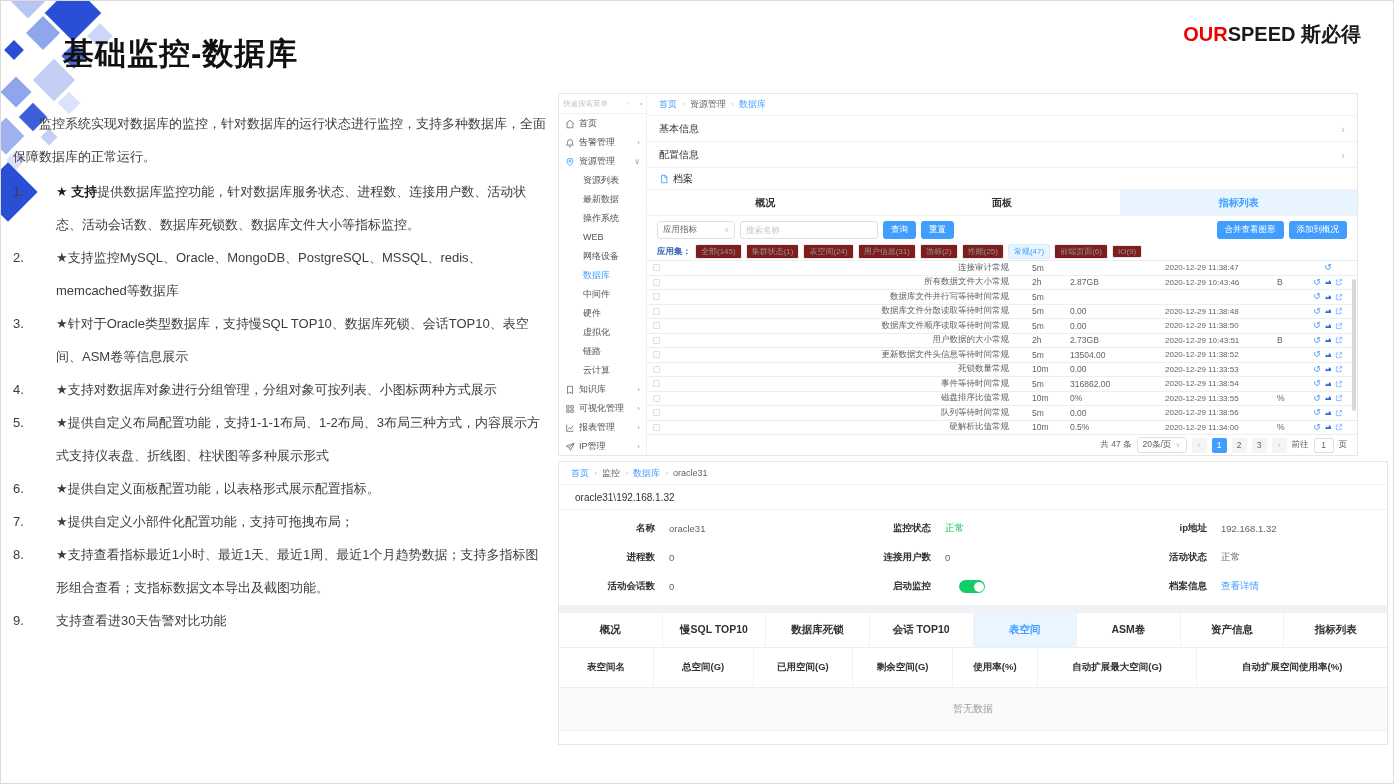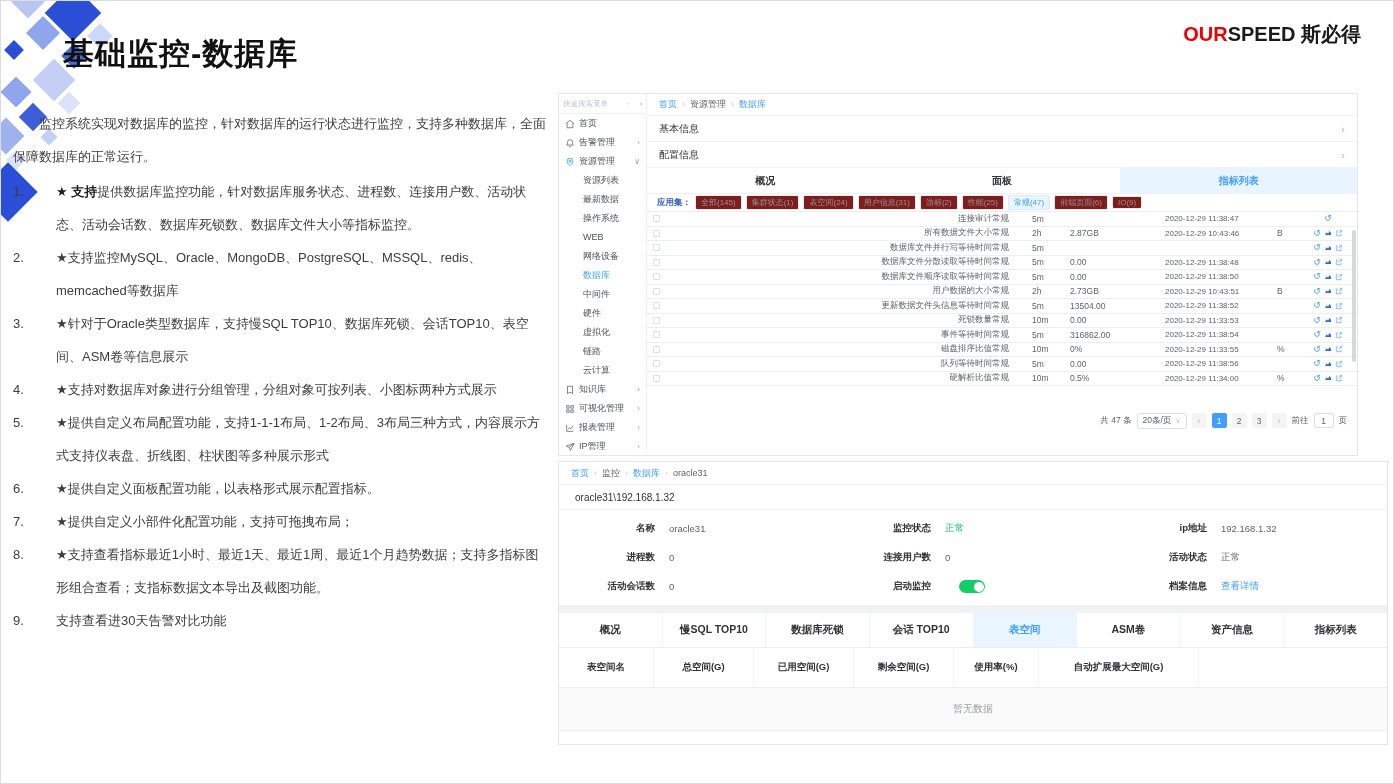--- a/index.html
+++ b/index.html
@@ -295,27 +295,46 @@
           <div class="sec-row">
             <span>基本信息</span>
             <span class="chev">›</span>
           </div>
 
           <div class="sec-row">
             <span>配置信息</span>
             <span class="chev">›</span>
           </div>
         </div>
+      <div class="arch-row">
+        <svg viewBox="0 0 24 24" fill="none" stroke="currentColor" stroke-width="2">
+            <path d="M6 3h9l4 4v14H6z"></path>
+            <path d="M14 3v5h5"></path>
+          </svg>
+        <span>档案</span>
+      </div>
       <div class="tabs1">
 
       <div class="tab">概况</div>
           <div class="tab">面板</div>
           <div class="tab active">指标列表</div>
         </div>
 
+      <div class="filter">
+        <div class="selbox">
+          <span>应用指标</span>
+          <span class="caret">∨</span>
+        </div>
+        <input class="search" placeholder="搜索名称" style="">
+        <button class="btn">查询</button>
+        <button class="btn">重置</button>
+        <div class="spacer"></div>
+        <button class="btn">合并查看图形</button>
+        <button class="btn">添加到概况</button>
+      </div>
 
       <div class="chips">
         <span class="chips-label">应用集：</span>
         <span style="display:flex;gap:4px;align-items:center;">
 
         <span class="chip">全部(145)</span>
             <span class="chip">集群状态(1)</span>
             <span class="chip">表空间(24)</span>
             <span class="chip">用户信息(31)</span>
             <span class="chip">游标(2)</span>
@@ -681,18 +700,19 @@
       </div>
 
     <div class="t2h">
 
     <div class="hc">表空间名</div>
         <div class="hc">总空间(G)</div>
         <div class="hc">已用空间(G)</div>
         <div class="hc">剩余空间(G)</div>
         <div class="hc">使用率(%)</div>
         <div class="hc">自动扩展最大空间(G)</div>
+        <div class="hc">自动扩展空间使用率(%)</div>
       </div>
 
     <div class="empty">暂无数据</div>
   </div>
 
 </div>
 
 </body></html>

